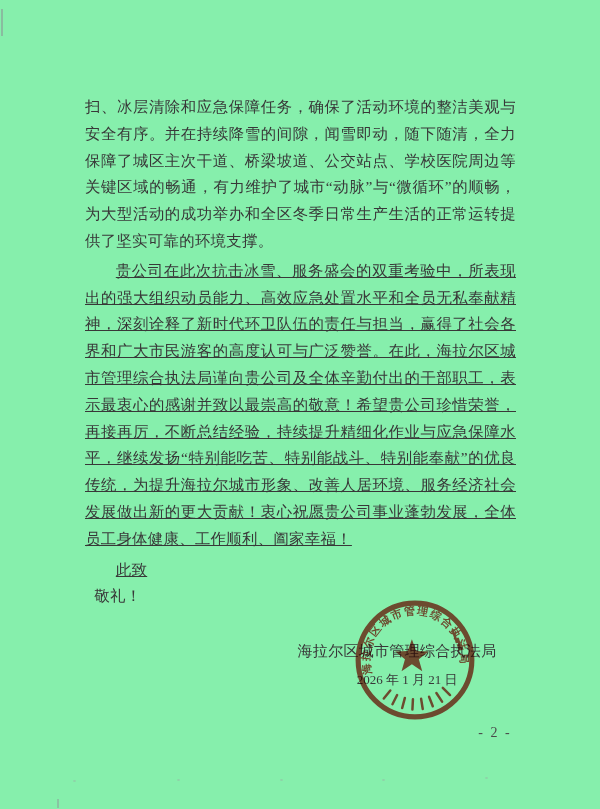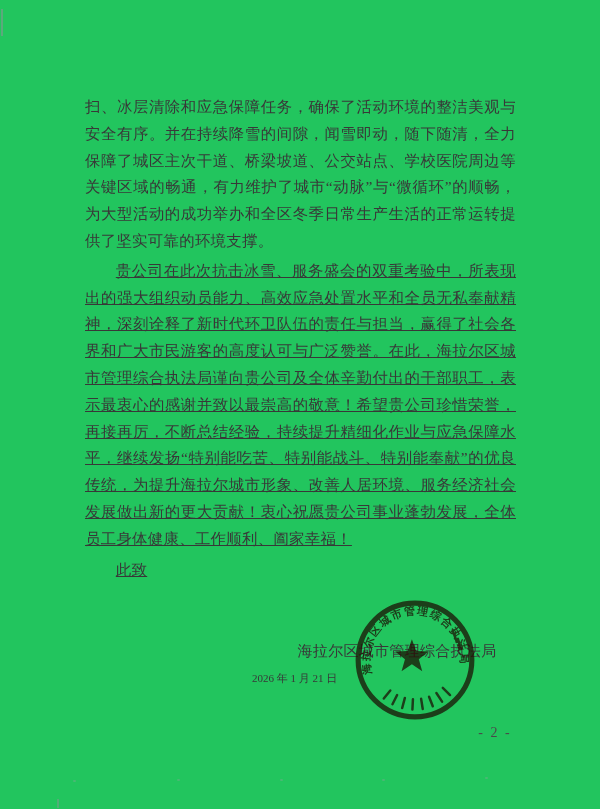--- a/index.html
+++ b/index.html
@@ -6,21 +6,21 @@
   * { box-sizing: border-box; }
   html, body { margin: 0; padding: 0; }
   body {
     font-family: "Liberation Serif", "DejaVu Serif", serif;
     background: #ffffff;
   }
   .page {
     position: relative;
     width: 600px;
     height: 809px;
-    background: #22c55e;
+    background: #86efac;
     overflow: hidden;
   }
   .letter-body {
     position: absolute;
     left: 85px;
     top: 94px;
     width: 431px;
     color: var(--ink);
     font-size: 15.4px;
     line-height: 26.8px;
@@ -41,22 +41,23 @@
     color: var(--ink);
     font-size: 15px;
     letter-spacing: 0.02em;
     white-space: nowrap;
   }
   .signature-date {
     position: absolute;
     left: 252px;
     top: 671px;
     width: 310px;
+    text-align: center;
     color: var(--ink);
-    font-size: 11px;
+    font-size: 13px;
     white-space: nowrap;
   }
   .page-number {
     position: absolute;
     left: 458px;
     top: 725px;
     width: 74px;
     text-align: center;
     color: #4a4a4a;
     font-size: 14px;
@@ -84,20 +85,21 @@
 </style>
 </head>
 <body>
 
 <div class="page">
 
   <div class="letter-body">
     <p>扫、冰层清除和应急保障任务，确保了活动环境的整洁美观与安全有序。并在持续降雪的间隙，闻雪即动，随下随清，全力保障了城区主次干道、桥梁坡道、公交站点、学校医院周边等关键区域的畅通，有力维护了城市“动脉”与“微循环”的顺畅，为大型活动的成功举办和全区冬季日常生产生活的正常运转提供了坚实可靠的环境支撑。</p>
     <p class="p-indent p-follow">贵公司在此次抗击冰雪、服务盛会的双重考验中，所表现出的强大组织动员能力、高效应急处置水平和全员无私奉献精神，深刻诠释了新时代环卫队伍的责任与担当，赢得了社会各界和广大市民游客的高度认可与广泛赞誉。在此，海拉尔区城市管理综合执法局谨向贵公司及全体辛勤付出的干部职工，表示最衷心的感谢并致以最崇高的敬意！希望贵公司珍惜荣誉，再接再厉，不断总结经验，持续提升精细化作业与应急保障水平，继续发扬“特别能吃苦、特别能战斗、特别能奉献”的优良传统，为提升海拉尔城市形象、改善人居环境、服务经济社会发展做出新的更大贡献！衷心祝愿贵公司事业蓬勃发展，全体员工身体健康、工作顺利、阖家幸福！</p>
     <p class="closing-cizhi">此致</p>
+    <p class="closing-jingli">敬礼！</p>
   </div>
 
   <div class="signature-org">海拉尔区城市管理综合执法局</div>
 
   <div class="signature-date">2026 年 1 月 21 日</div>
 
   <svg class="seal" viewBox="0 0 120 120">
 
     <circle cx="60" cy="60" r="55" fill="none" stroke="var(--seal-color)" stroke-width="5"></circle>
 

